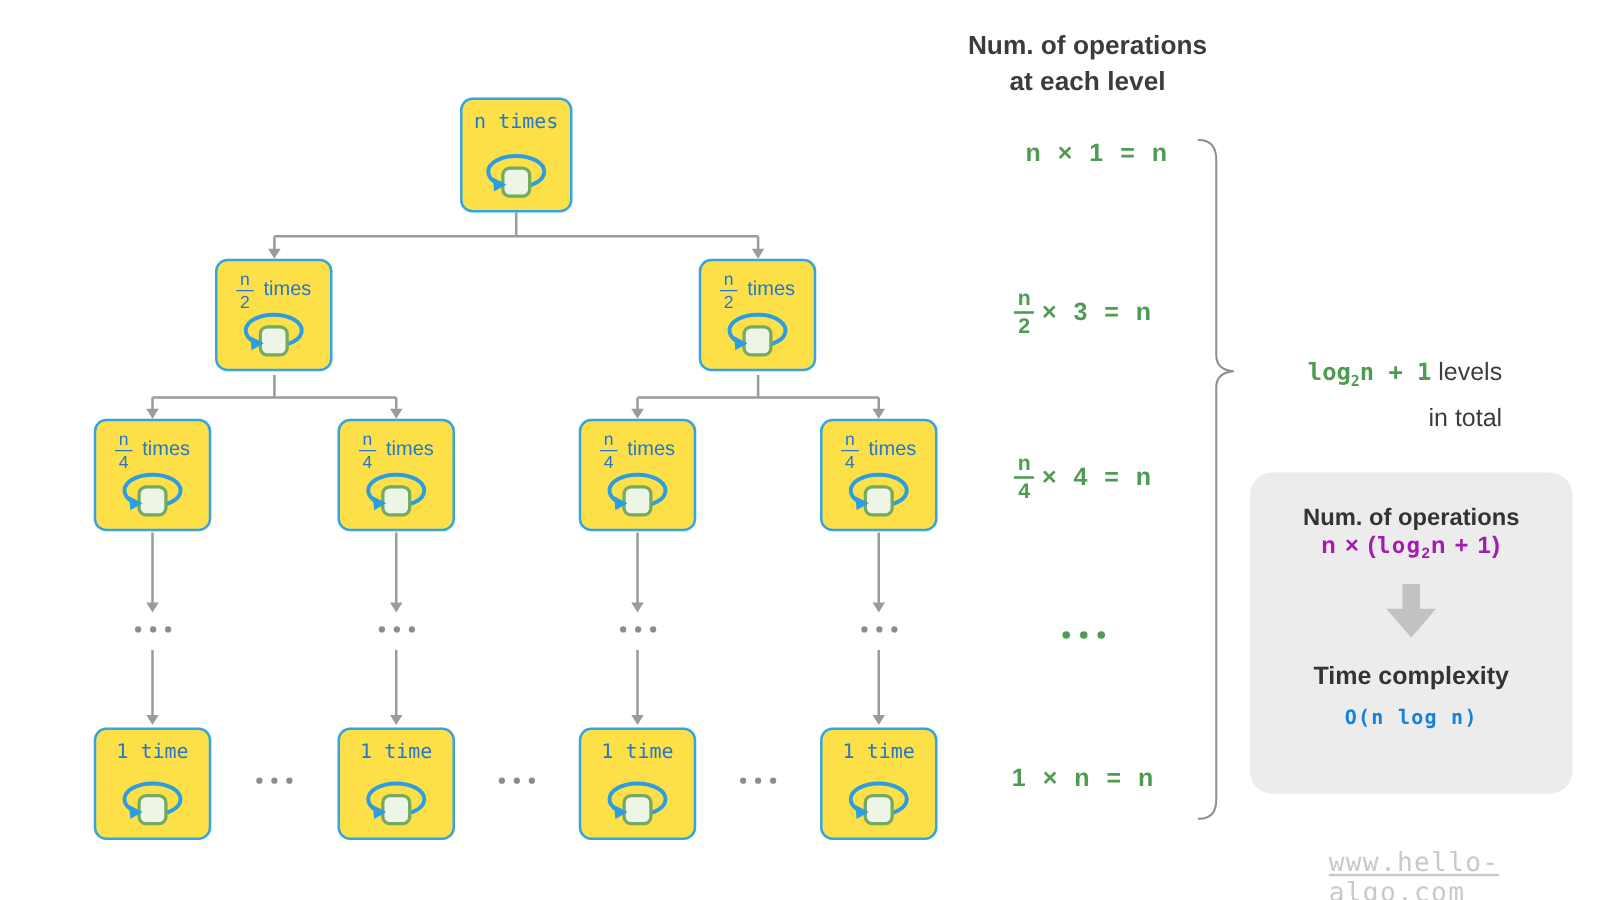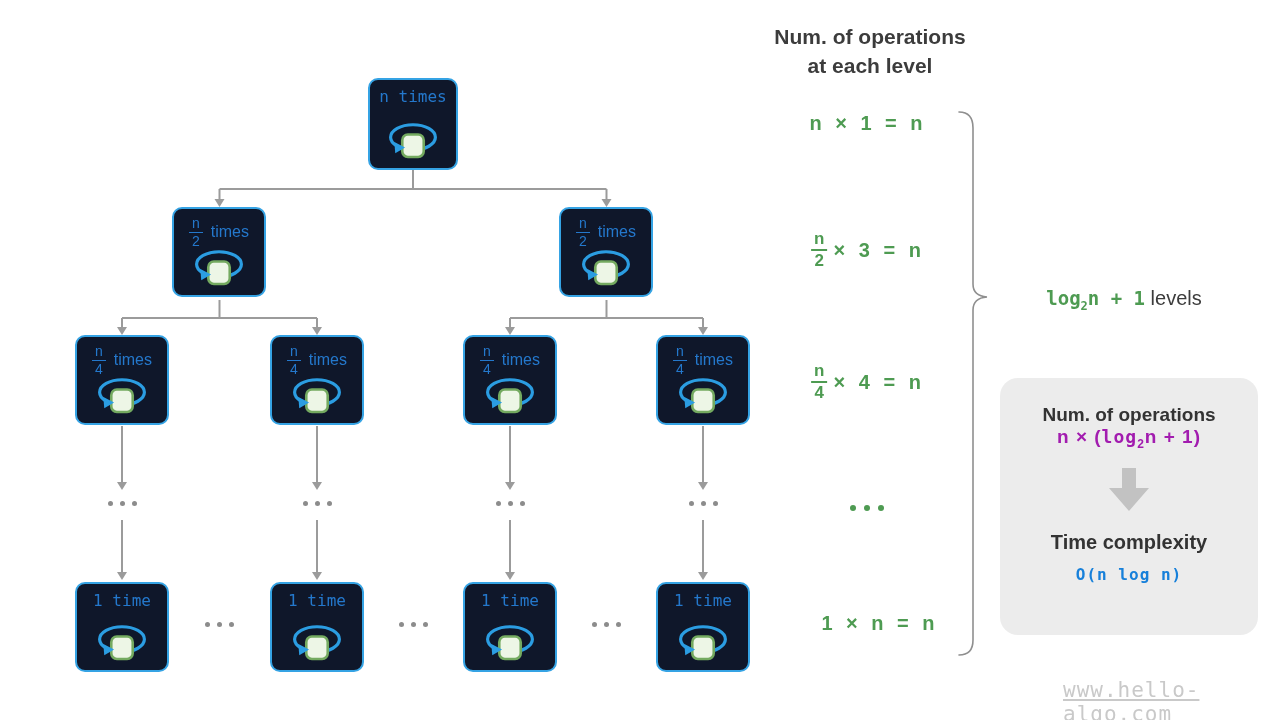--- a/index.html
+++ b/index.html
@@ -1,21 +1,21 @@
 <!DOCTYPE html>
 <html><head>
 <meta charset="utf-8">
 <style>
   html,body{margin:0;padding:0;background:#fff;}
   #canvas{position:relative;width:1280px;height:720px;background:#ffffff;overflow:hidden;
           font-family:"Liberation Sans",sans-serif;}
 
   
   .node{position:absolute;width:94px;height:90px;box-sizing:border-box;
-        background:#0f172a;border:2.5px solid #35a3e4;border-radius:10px;
+        background:#fde047;border:2.5px solid #35a3e4;border-radius:10px;
         display:flex;flex-direction:column;align-items:center;
         justify-content:space-between;padding:7px 0 6px;}
   .n-root{left:368px;top:78px;width:90px;height:92px;}
   .n-l2a{left:172px;top:207px;} .n-l2b{left:559px;top:207px;}
   .n-l3a{left:75px;top:335px;}  .n-l3b{left:270px;top:335px;}
   .n-l3c{left:463px;top:335px;} .n-l3d{left:656px;top:335px;}
   .n-l4a{left:75px;top:582px;}  .n-l4b{left:270px;top:582px;}
   .n-l4c{left:463px;top:582px;} .n-l4d{left:656px;top:582px;}
 
   .node-label{color:#2478cc;}
@@ -42,21 +42,21 @@
 
   
   .ops-header{position:absolute;left:870px;top:22px;transform:translateX(-50%);
               text-align:center;font-size:21px;font-weight:bold;color:#3c3c3c;
               line-height:29px;white-space:nowrap;}
   .eq{position:absolute;left:868px;transform:translateX(-50%);
       color:#4e9b52;font-weight:bold;font-size:20px;letter-spacing:4px;
       white-space:pre;display:flex;align-items:center;}
   .eq .frac{font-size:17px;letter-spacing:0;font-weight:bold;margin-right:6px;}
   .eq .frac .num{border-bottom-width:2px;}
-  .eq1{top:112px;} .eq2{top:228px;height:44px;} .eq3{top:360px;height:44px;} .eq4{top:612px;margin-left:12px;}
+  .eq1{top:112px;margin-left:11px;} .eq2{top:228px;height:44px;} .eq3{top:360px;height:44px;} .eq4{top:612px;}
 
   
   .levels-note{position:absolute;left:1124px;top:283px;transform:translateX(-50%);
                text-align:right;font-size:20px;line-height:30px;color:#3c3c3c;white-space:nowrap;}
   .levels-note .green-f{color:#4e9b52;font-weight:bold;
                font-family:"DejaVu Sans Mono",monospace;font-size:19px;}
   .levels-note sub{font-size:12px;}
 
   
   .panel{position:absolute;left:1000px;top:378px;width:258px;height:257px;
@@ -310,20 +310,21 @@
       <i class="dot"></i>
       <i class="dot"></i>
       <i class="dot"></i>
     </div>
   <div class="eq eq4"><span>1 × n = n</span></div>
 
   <div class="levels-note">
     <div>
       <span class="green-f"><span>log</span><sub>2</sub><span>n + 1</span></span><span> levels</span>
     </div>
+    <div>in total</div>
   </div>
 
   <div class="panel">
     <div class="p-title">Num. of operations</div>
     <div class="p-f1">
       <span>n × (</span><span class="mono-f">log</span><sub>2</sub><span>n + 1)</span>
     </div>
     <div class="arrow-wrap">
       <svg width="40" height="44" viewBox="0 0 40 44">
         <polygon points="13,0 27,0 27,20 40,20 20,43 0,20 13,20" fill="#c2c2c2"></polygon>

